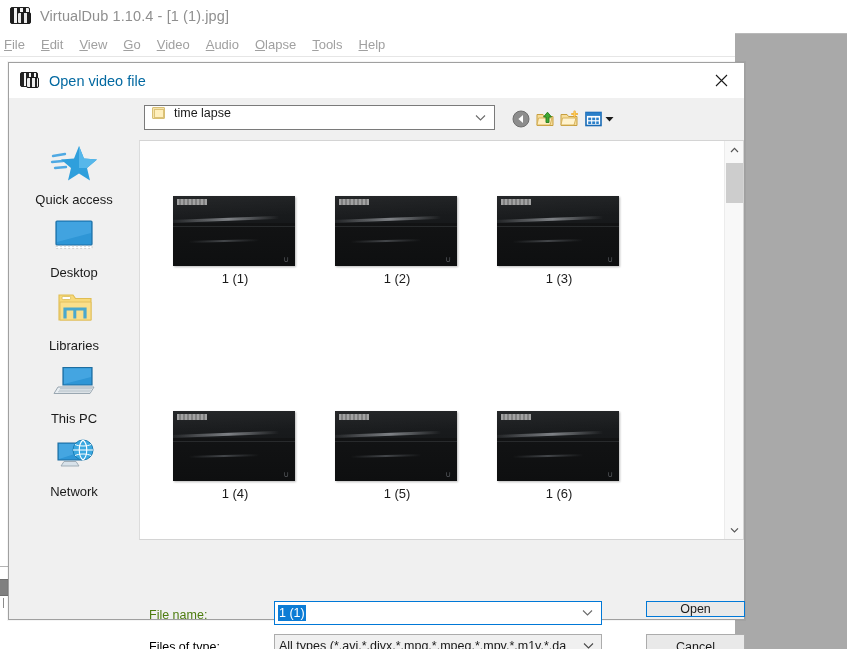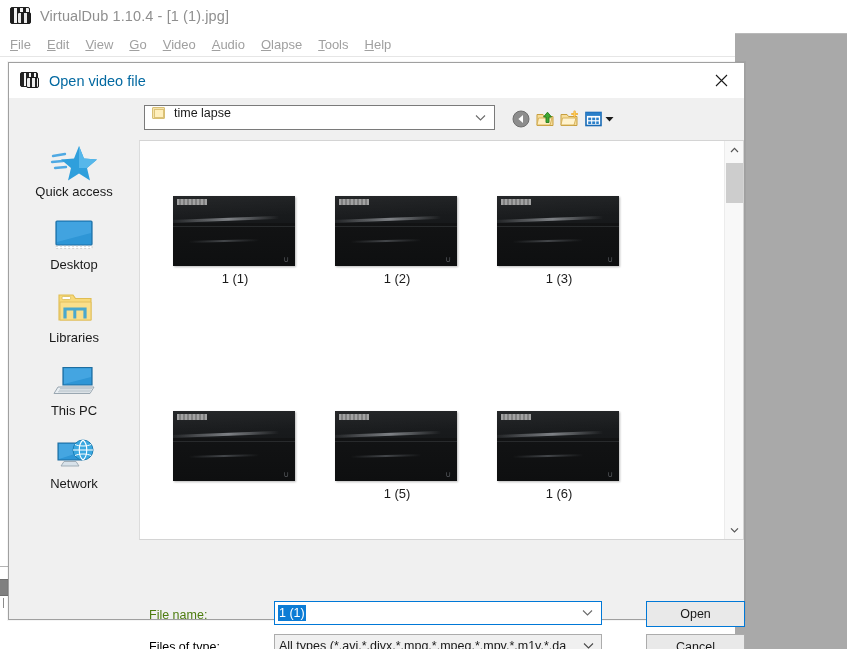--- a/index.html
+++ b/index.html
@@ -70,21 +70,21 @@
     letter-spacing: 0.1px;
     white-space: nowrap;
   }
   #app-menubar {
     position: absolute;
     left: 0; top: 32px;
     width: 735px; height: 24px;
     background: #ffffff;
     display: flex;
     align-items: center;
-    padding-left: 10px;
+    padding-left: 4px;
     box-sizing: border-box;
   }
   .menu-item {
     font-size: 13px;
     color: #a0a0a0;
     margin-right: 16px;
     white-space: nowrap;
     cursor: default;
   }
   .menu-item .accel {
@@ -345,20 +345,21 @@
     height: 44px;
     display: flex;
     align-items: center;
     justify-content: center;
   }
   .side-label {
     font-size: 13px;
     color: #1a1a1a;
     white-space: nowrap;
     line-height: 16px;
+    margin-top: 8px;
   }
 
   #filelist-frame {
     position: absolute;
     left: 130px; top: 42px;
     width: 605px;
     height: 400px;
     background: #ffffff;
     border: 1px solid #d4d4d4;
     border-left-color: #dcdcdc;
@@ -523,21 +524,21 @@
   #ft-caret-icon {
     position: absolute;
     right: 7px; top: 50%;
     transform: translateY(-50%);
   }
 
   
   #btn-open {
     position: absolute;
     left: 637px; top: 503px;
-    width: 99px; height: 26px;
+    width: 99px; height: 16px;
     background: #e9e9e9;
     border: 1px solid #0078d7;
     box-sizing: border-box;
     display: flex;
     align-items: center;
     justify-content: center;
     font-size: 12.5px;
     color: #1a1a1a;
     cursor: default;
     text-align: center;
@@ -778,20 +779,21 @@
         </div>
 
         <div class="thumb-cell" style="left:14px; top:263px;">
           <div class="thumb-img">
             <div class="osd"></div>
               <div class="horizon"></div>
               <div class="streak"></div>
               <div class="streak2"></div>
             <div class="mark">∪</div>
           </div>
+          <div class="thumb-label">1 (4)</div>
         </div>
 
         <div class="thumb-cell" style="left:176px; top:263px;">
           <div class="thumb-img">
             <div class="osd"></div>
               <div class="horizon"></div>
               <div class="streak"></div>
               <div class="streak2"></div>
             <div class="mark">∪</div>
           </div>

